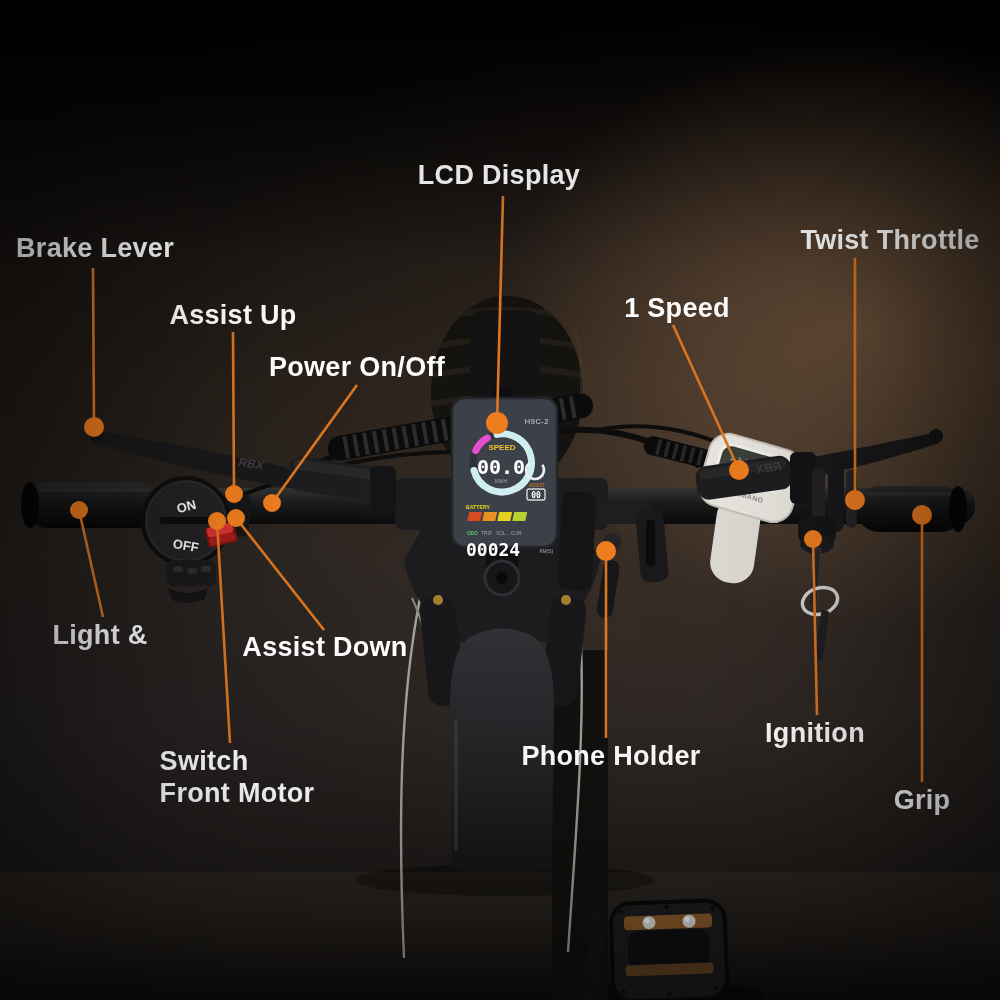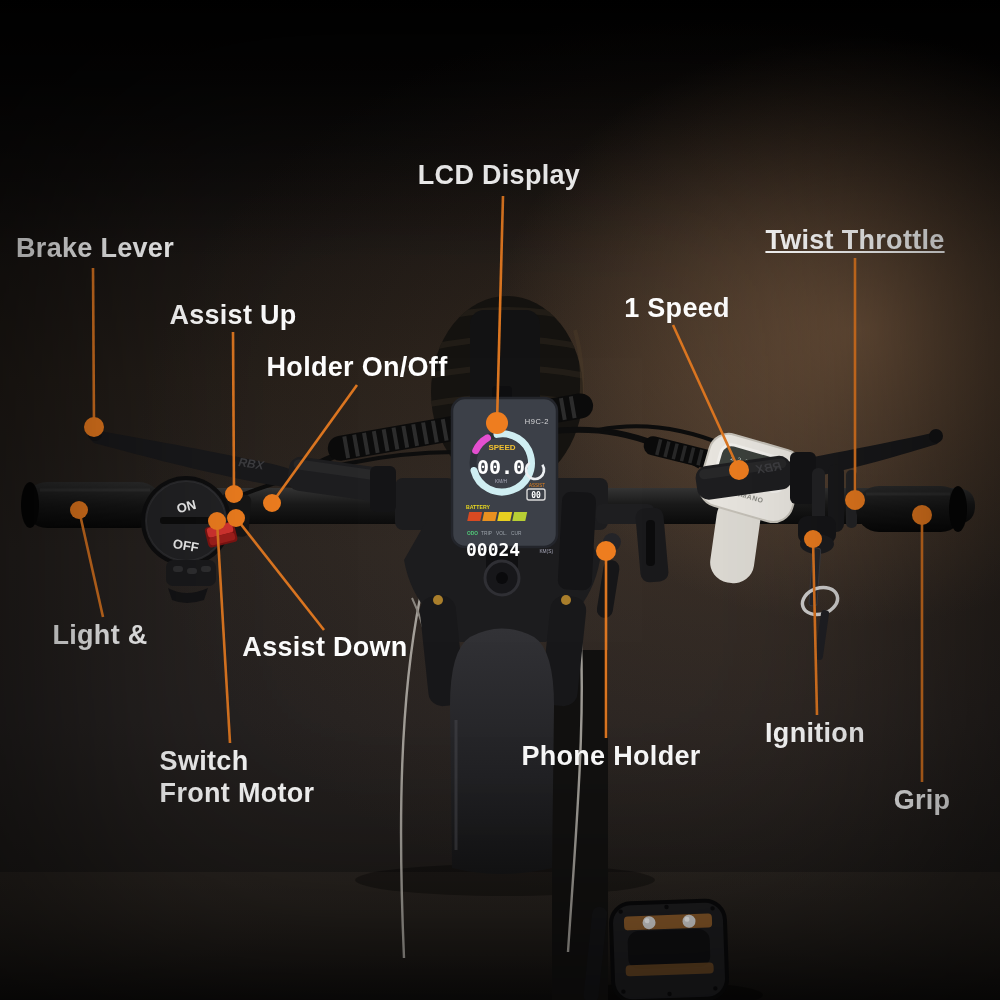--- a/index.html
+++ b/index.html
@@ -283,31 +283,31 @@
       <line x1="922" y1="515" x2="922" y2="782" stroke="#DC7621" stroke-width="2.6"></line>
       <circle cx="922" cy="515" r="10" fill="#EE7D1F"></circle>
     </svg>
   <div id="callout-layer">
       <div class="callout-label" style="left: 499px; top: 160px; color: rgb(255, 255, 255);">
         <div>LCD Display</div>
       </div>
       <div class="callout-label" style="left: 95px; top: 233px; color: rgb(255, 255, 255);">
         <div>Brake Lever</div>
       </div>
-      <div class="callout-label" style="left: 855px; top: 225px; color: rgb(255, 255, 255); text-decoration: underline;">
+      <div class="callout-label" style="left: 890px; top: 225px; color: rgb(255, 255, 255);">
         <div>Twist Throttle</div>
       </div>
       <div class="callout-label" style="left: 233px; top: 300px; color: rgb(255, 255, 255);">
         <div>Assist Up</div>
       </div>
       <div class="callout-label" style="left: 677px; top: 293px; color: rgb(255, 255, 255);">
         <div>1 Speed</div>
       </div>
       <div class="callout-label" style="left: 357px; top: 352px; color: rgb(255, 255, 255);">
-        <div>Holder On/Off</div>
+        <div>Power On/Off</div>
       </div>
       <div class="callout-label" style="left: 100px; top: 620px; color: rgb(255, 255, 255);">
         <div>Light &amp;</div>
       </div>
       <div class="callout-label" style="left: 325px; top: 632px; color: rgb(255, 255, 255);">
         <div>Assist Down</div>
       </div>
       <div class="callout-label" style="left: 237px; top: 746px; color: rgb(255, 255, 255);">
         <div>Switch</div>
         <div>Front Motor</div>

